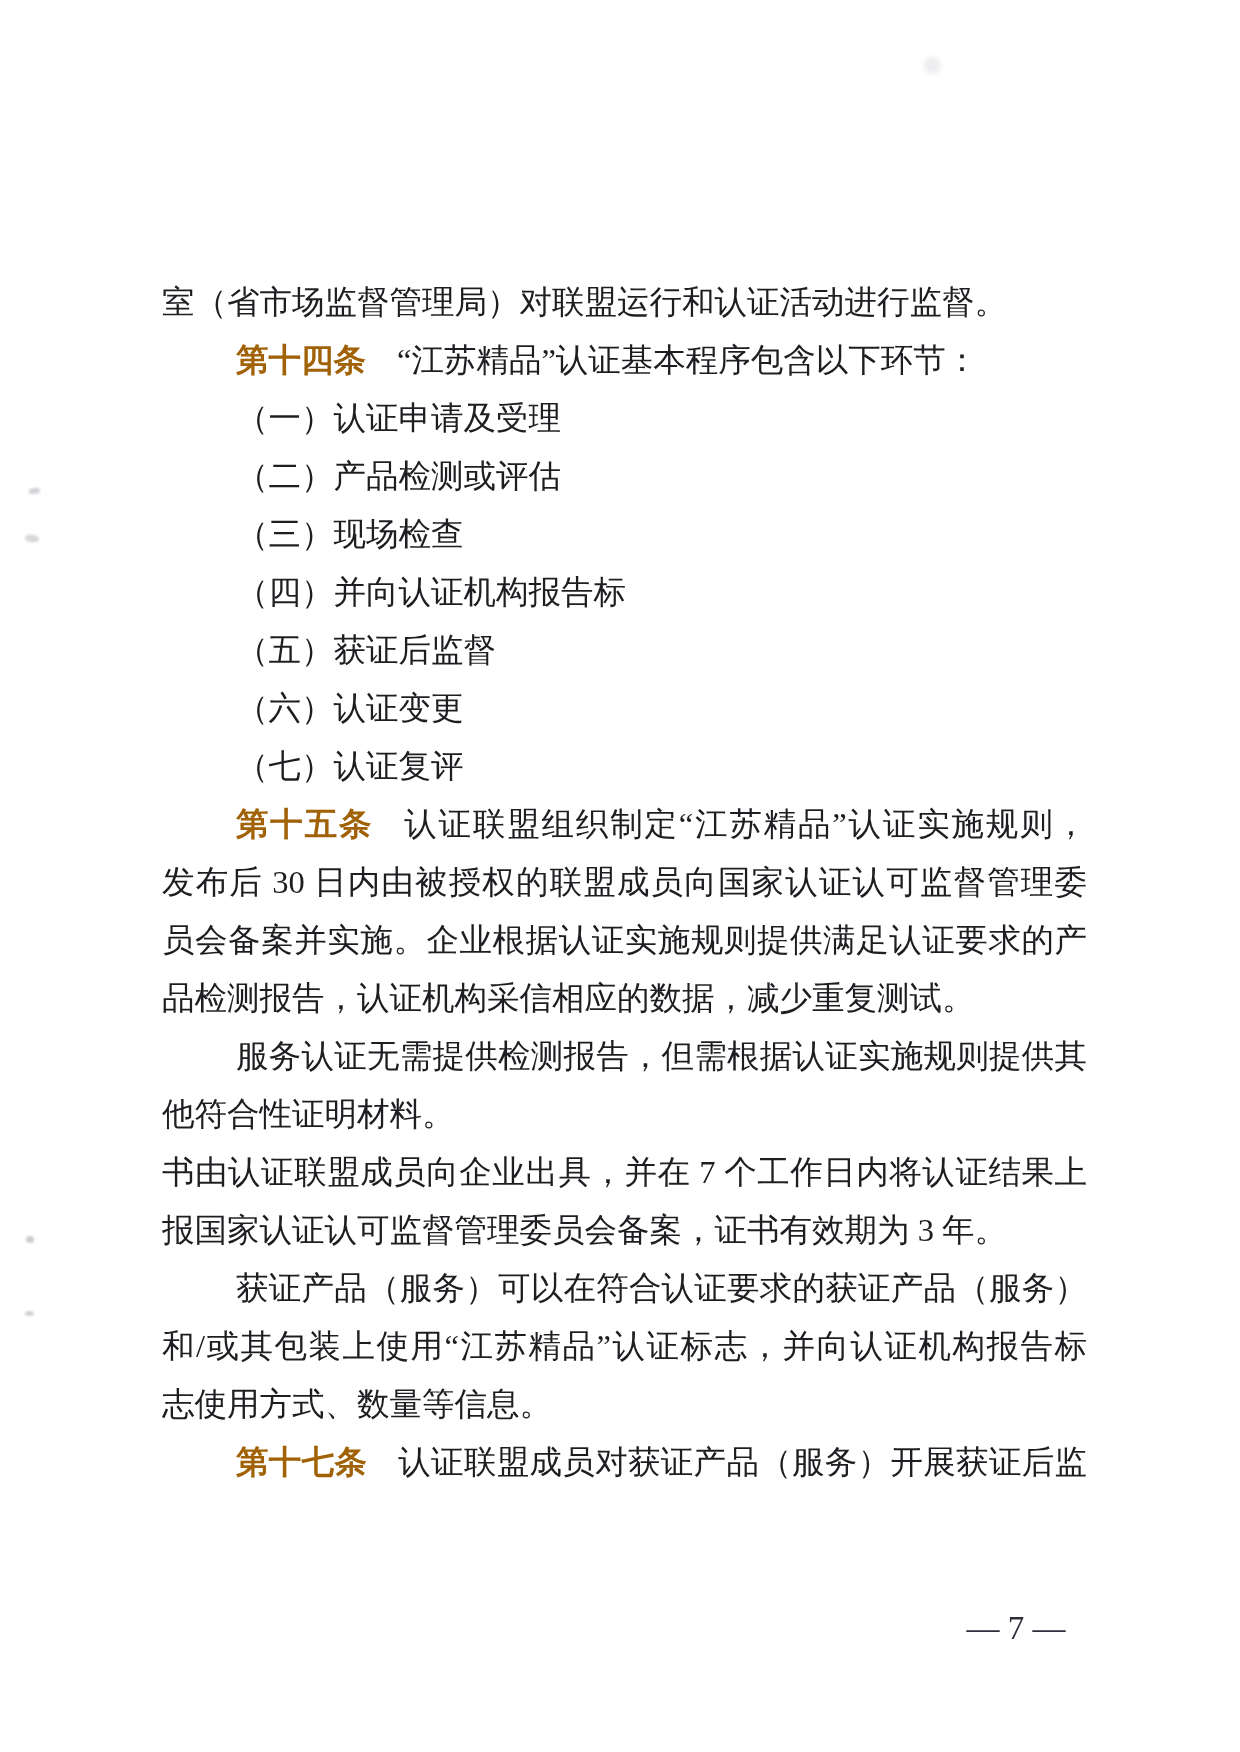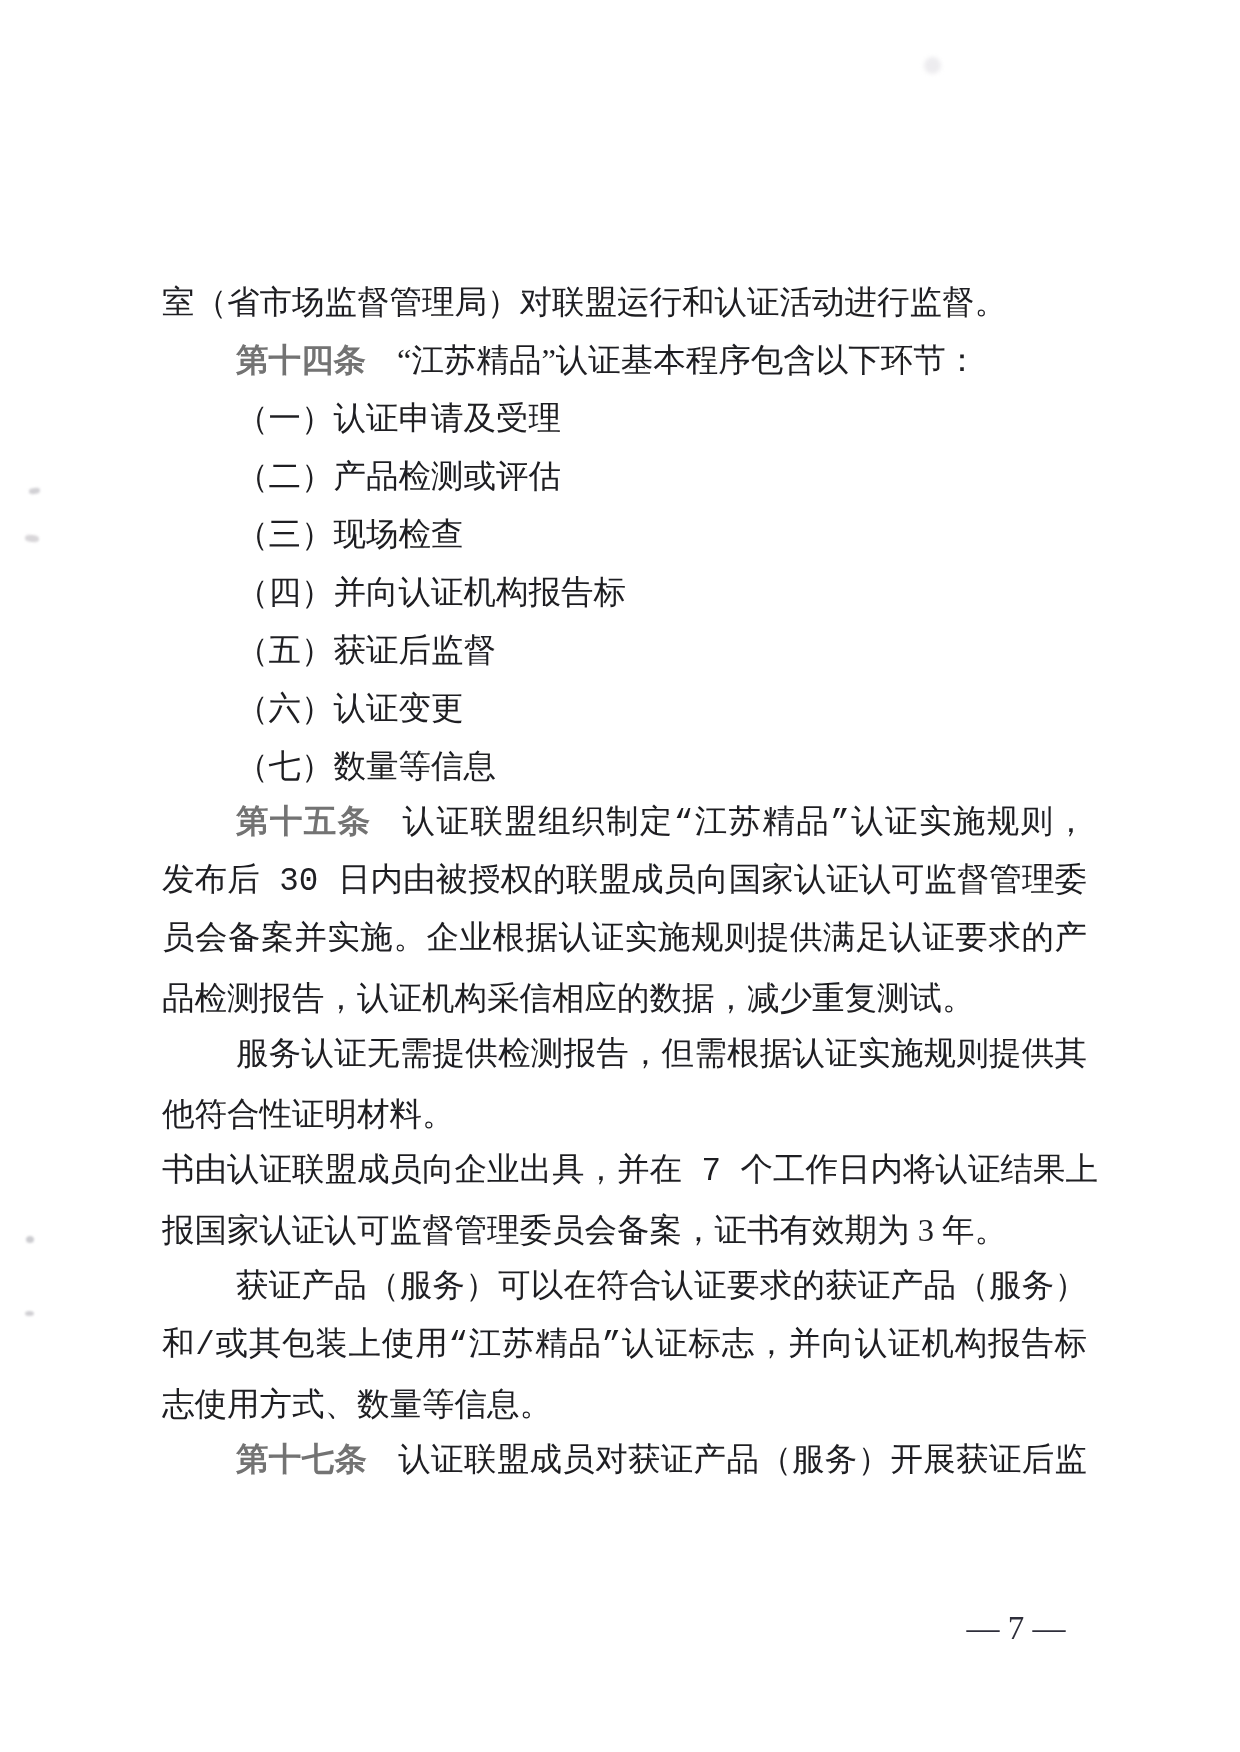--- a/index.html
+++ b/index.html
@@ -27,25 +27,24 @@
     font-size: 32.5px;
     color: #1e1e22;
     white-space: nowrap;
     text-align: left;
   }
   .line.indent { text-indent: 74px; }
   .line.fill {
     text-align: justify;
     text-align-last: justify;
     text-justify: inter-character;
-    font-family: Liberation Mono, monospace;
   }
   .head {
     font-weight: bold;
-    color: #737373;
+    color: #a16207;
     margin-right: 31px;
   }
   .page-number {
     position: absolute;
     left: 956px; top: 1566px;
     width: 120px;
     font-size: 33px;
     line-height: 46px;
     color: #2e2e3a;
     text-align: center;
@@ -65,21 +64,21 @@
 
   <div class="doc">
       <div class="line"><span>室（省市场监督管理局）对联盟运行和认证活动进行监督。</span></div>
       <div class="line indent"><span class="head">第十四条</span><span>“江苏精品”认证基本程序包含以下环节：</span></div>
       <div class="line indent"><span>（一）认证申请及受理</span></div>
       <div class="line indent"><span>（二）产品检测或评估</span></div>
       <div class="line indent"><span>（三）现场检查</span></div>
       <div class="line indent"><span>（四）并向认证机构报告标</span></div>
       <div class="line indent"><span>（五）获证后监督</span></div>
       <div class="line indent"><span>（六）认证变更</span></div>
-      <div class="line indent"><span>（七）数量等信息</span></div>
+      <div class="line indent"><span>（七）认证复评</span></div>
       <div class="line indent fill"><span class="head">第十五条</span><span>认证联盟组织制定“江苏精品”认证实施规则，</span></div>
       <div class="line fill"><span>发布后 30 日内由被授权的联盟成员向国家认证认可监督管理委</span></div>
       <div class="line fill"><span>员会备案并实施。企业根据认证实施规则提供满足认证要求的产</span></div>
       <div class="line"><span>品检测报告，认证机构采信相应的数据，减少重复测试。</span></div>
       <div class="line indent fill"><span>服务认证无需提供检测报告，但需根据认证实施规则提供其</span></div>
       <div class="line"><span>他符合性证明材料。</span></div>
       <div class="line fill"><span>书由认证联盟成员向企业出具，并在 7 个工作日内将认证结果上</span></div>
       <div class="line"><span>报国家认证认可监督管理委员会备案，证书有效期为 3 年。</span></div>
       <div class="line indent fill"><span>获证产品（服务）可以在符合认证要求的获证产品（服务）</span></div>
       <div class="line fill"><span>和/或其包装上使用“江苏精品”认证标志，并向认证机构报告标</span></div>

